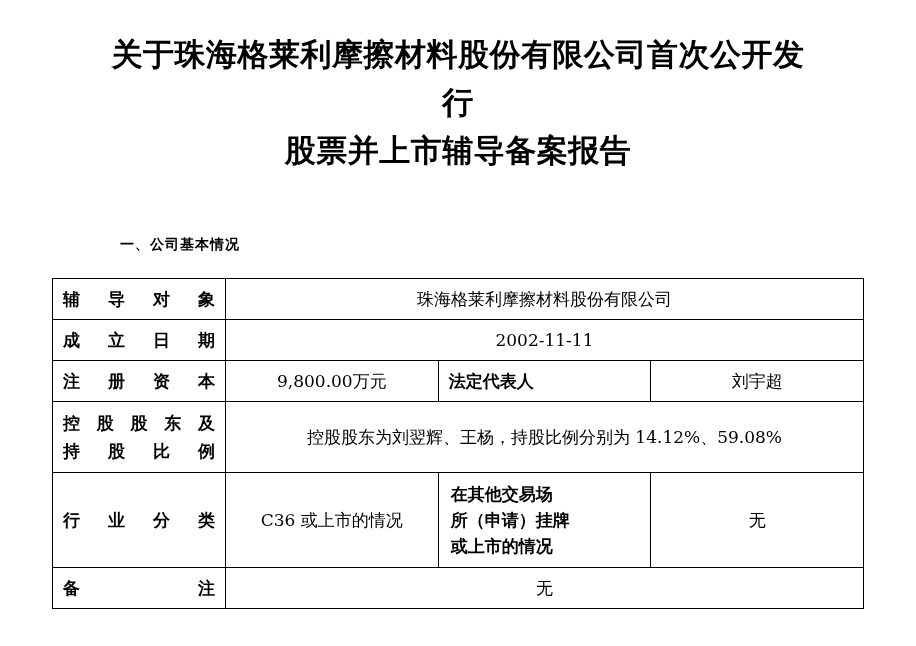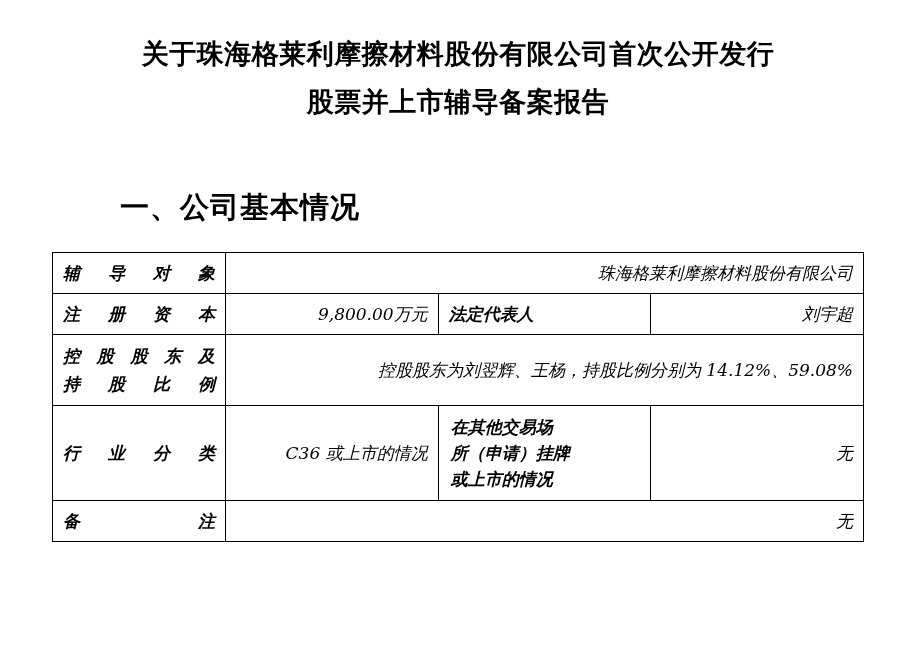--- a/index.html
+++ b/index.html
@@ -17,37 +17,36 @@
   .page {
     position: relative;
     width: 916px;
     height: 646px;
     box-sizing: border-box;
   }
   .doc-title {
     margin: 0;
     padding: 30px 110px 0 110px;
     text-align: center;
-    font-size: 27px;
+    font-size: 31px;
     font-weight: bold;
     line-height: 48px;
     letter-spacing: 0.5px;
     font-family: "DejaVu Sans", "Liberation Sans", sans-serif;
   }
   .section-heading {
     margin: 0;
     padding: 62px 0 0 120px;
-    font-size: 29px;
+    font-size: 14px;
     font-weight: bold;
     letter-spacing: 1px;
     font-family: "DejaVu Sans", "Liberation Sans", sans-serif;
   }
   .table-wrap {
     padding: 24px 52px 8px 52px;
-    font-style: italic;
   }
   table.info {
     width: 812px;
     border-collapse: collapse;
     table-layout: fixed;
     font-size: 17px;
   }
   table.info td {
     border: 1px solid #000000;
     padding: 7px 10px;
@@ -69,21 +68,21 @@
     font-weight: bold;
     font-family: "DejaVu Sans", "Liberation Sans", sans-serif;
     line-height: 28px;
   }
   td.label2.left {
     text-align: left;
     padding-left: 12px;
     margin-left: 28px;
   }
   td.value {
-    text-align: right;
+    text-align: center;
   }
   .label-stack {
     display: block;
     text-align: justify;
     text-align-last: justify;
   }
   .twoline td.label {
     line-height: 28px;
   }
   .tall td {
@@ -101,20 +100,24 @@
   </h1>
 
   <h2 class="section-heading">一、公司基本情况</h2>
 
   <div class="table-wrap">
     <table class="info">
       <tbody>
         <tr>
           <td class="label">辅导对象</td>
           <td class="value" colspan="3">珠海格莱利摩擦材料股份有限公司</td>
+        </tr>
+        <tr>
+          <td class="label">成立日期</td>
+          <td class="value" colspan="3">2002-11-11</td>
         </tr>
         <tr>
           <td class="label">注册资本</td>
           <td class="value">9,800.00万元</td>
           <td class="label2">法定代表人</td>
           <td class="value">刘宇超</td>
         </tr>
         <tr class="twoline">
           <td class="label">
             <span class="label-stack">控股股东及</span>

